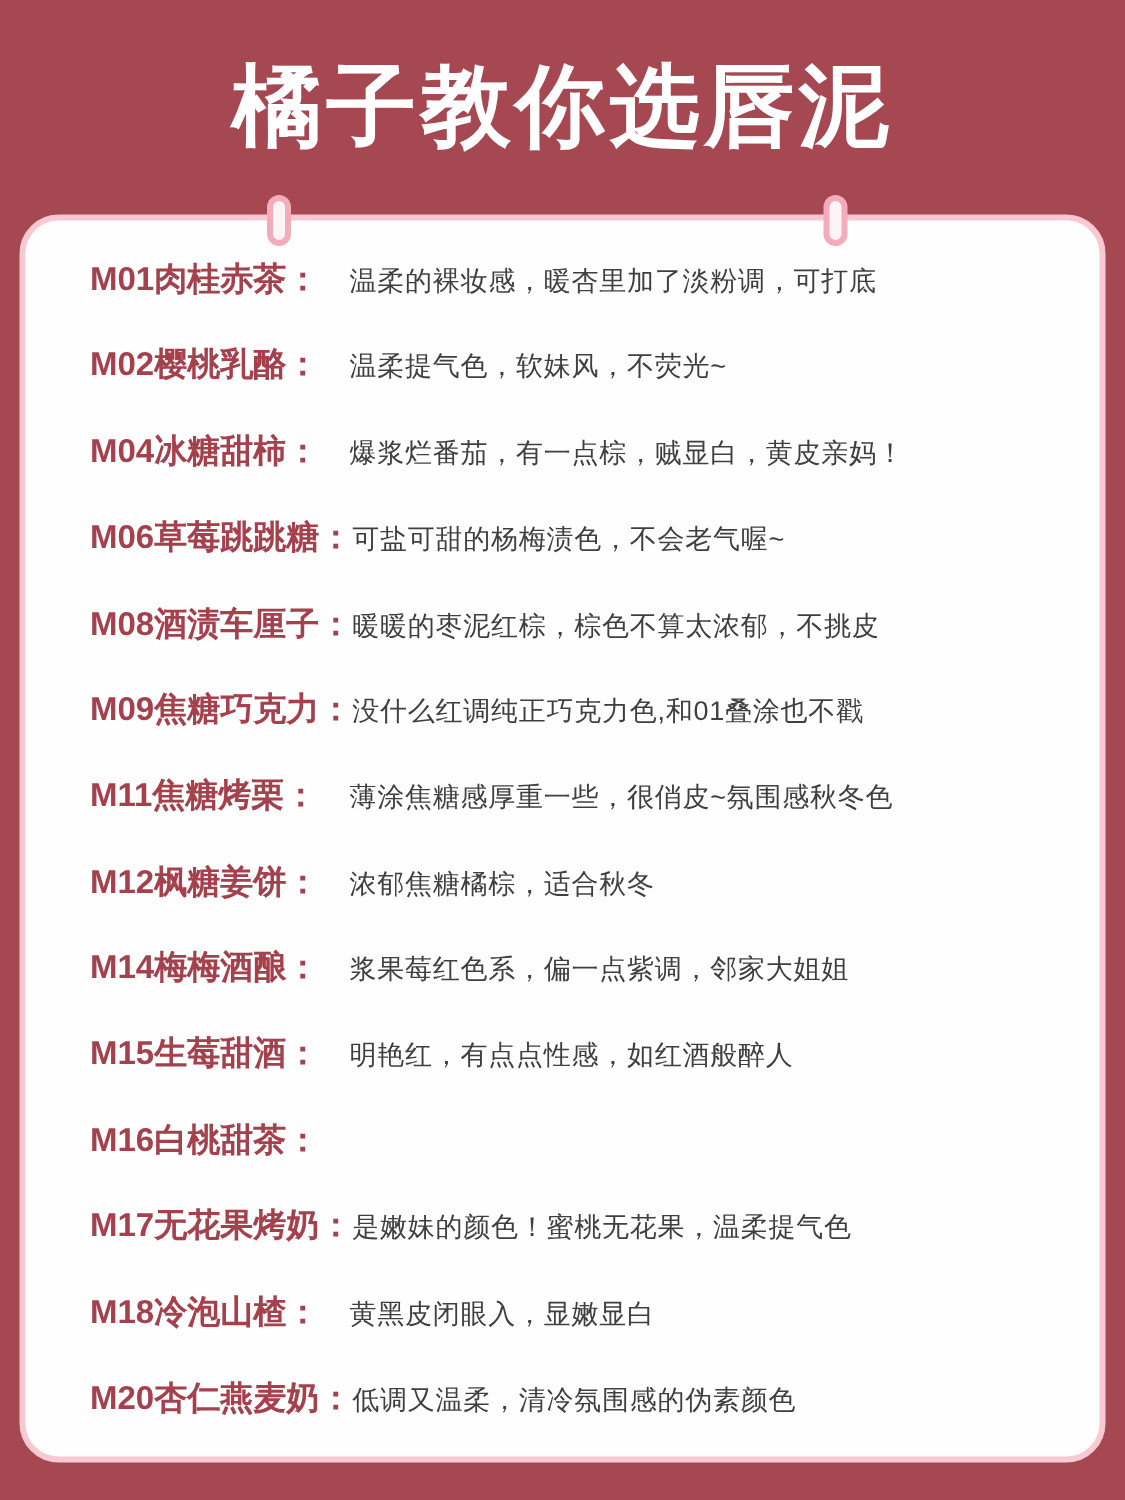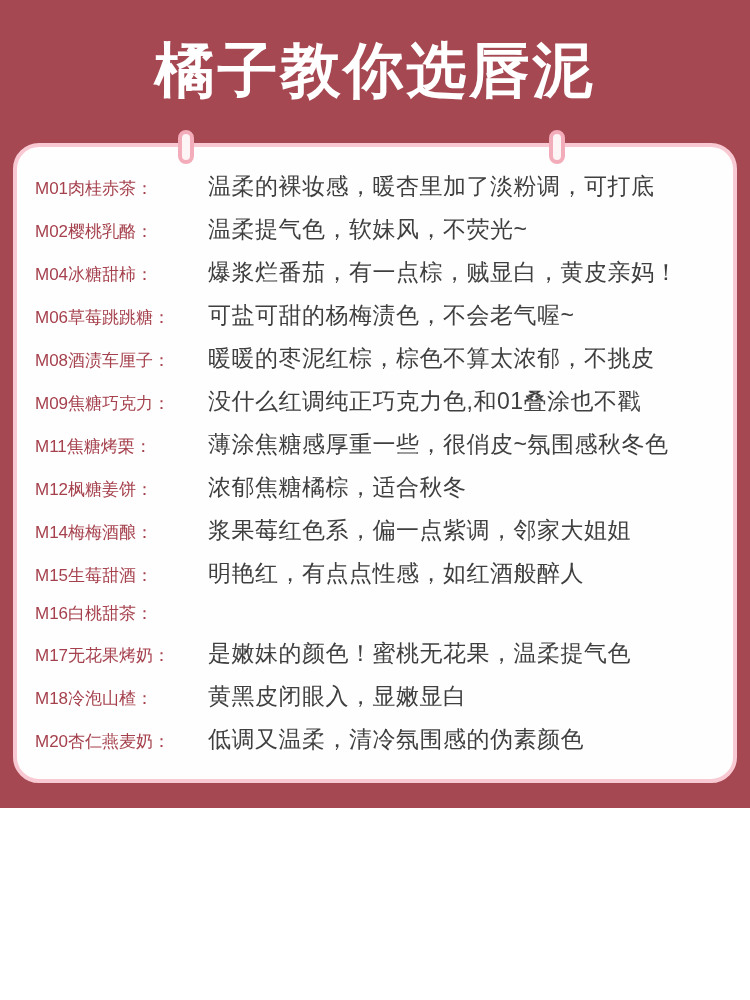--- a/index.html
+++ b/index.html
@@ -12,21 +12,21 @@
     --pill-fill: #FDF4F6;
     --title-white: #FFFFFF;
   }
   * { margin: 0; padding: 0; box-sizing: border-box; }
   html, body {
     width: 750px; height: 1000px;
     font-family: "Liberation Sans", "DejaVu Sans", sans-serif;
   }
   .page {
     position: relative;
-    width: 750px; height: 808px;
+    width: 750px; height: 1000px;
     background: var(--bg-red);
     overflow: hidden;
   }
   .header {
     position: absolute;
     left: 0; top: 0; width: 750px; height: 143px;
     display: flex; align-items: center; justify-content: center;
   }
   .page-title {
     color: var(--title-white);
@@ -52,26 +52,27 @@
   .row {
     display: flex;
     align-items: baseline;
     white-space: nowrap;
     line-height: 1;
   }
   .shade-label {
     flex: 0 0 auto;
     min-width: 173px;
     color: var(--label-red);
-    font-weight: normal;
-    font-size: 17px;
+    font-weight: bold;
+    font-size: 22px;
+    margin-left: 25px;
   }
   .shade-desc {
     color: var(--text-dark);
-    font-size: 23px;
+    font-size: 18px;
     letter-spacing: 0.5px;
   }
   .pill {
     position: absolute;
     top: 130px;
     width: 16px; height: 34px;
     background: var(--pill-fill);
     border: 4px solid var(--pill-border);
     border-radius: 10px;
     z-index: 5;

